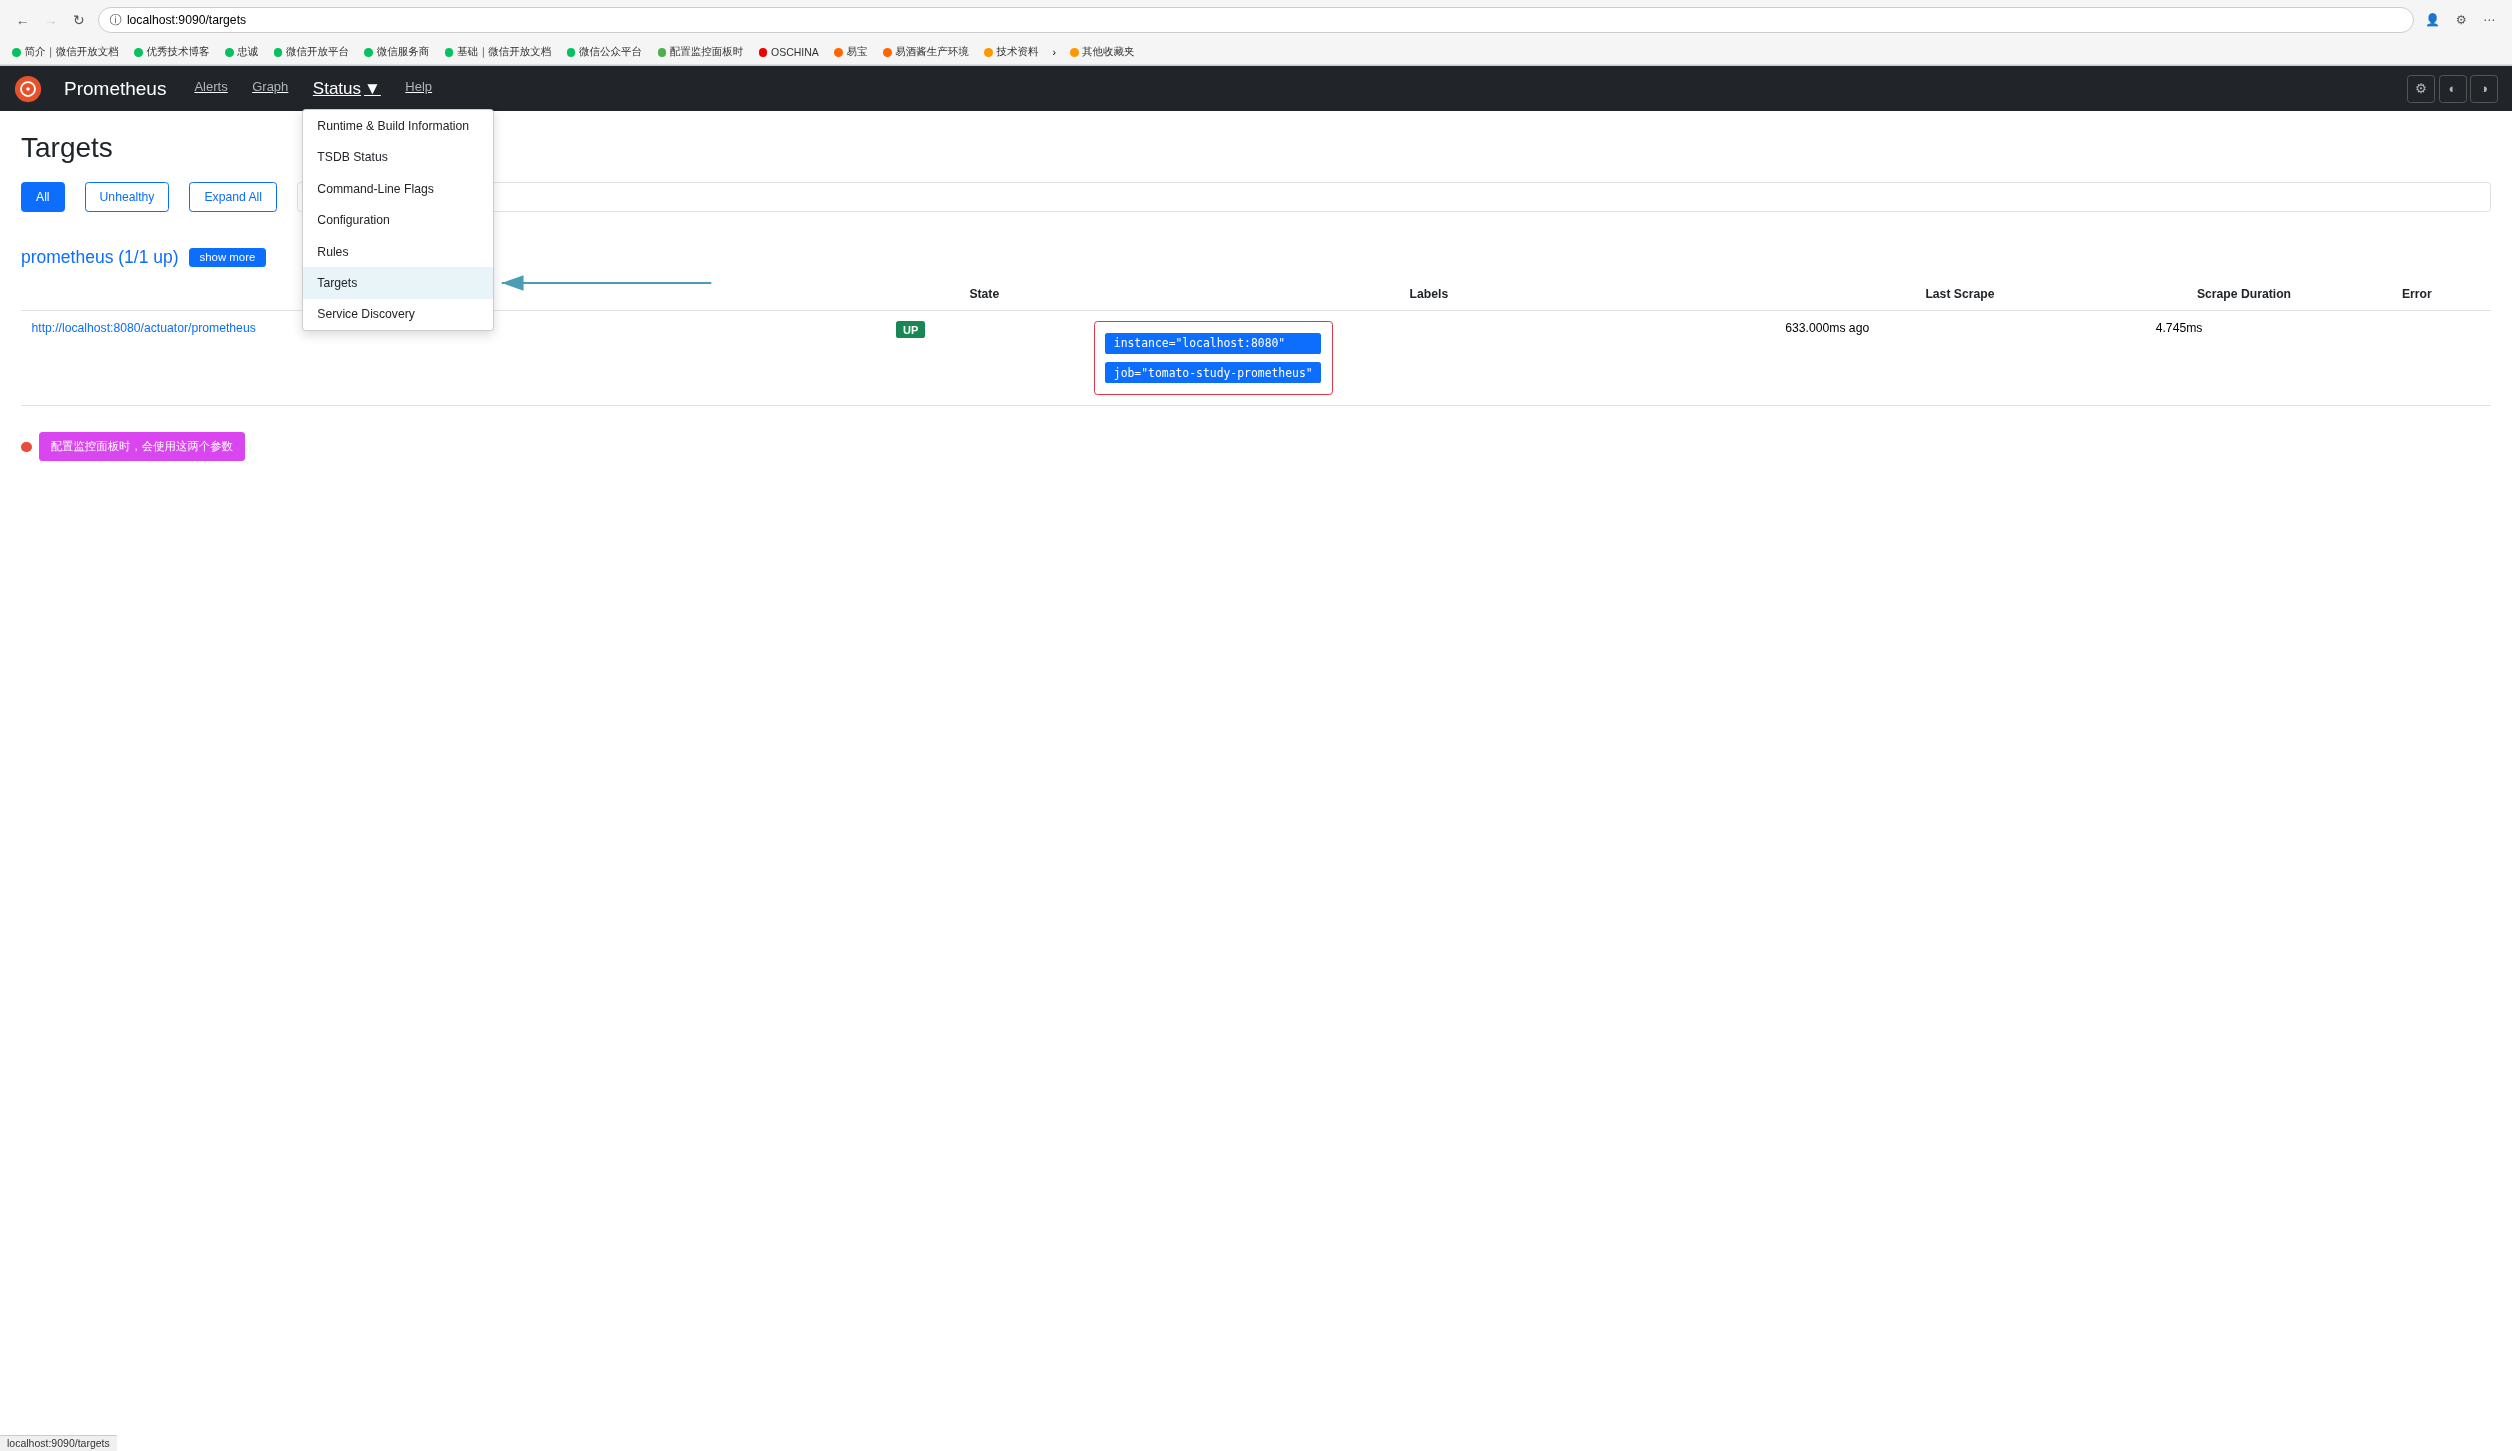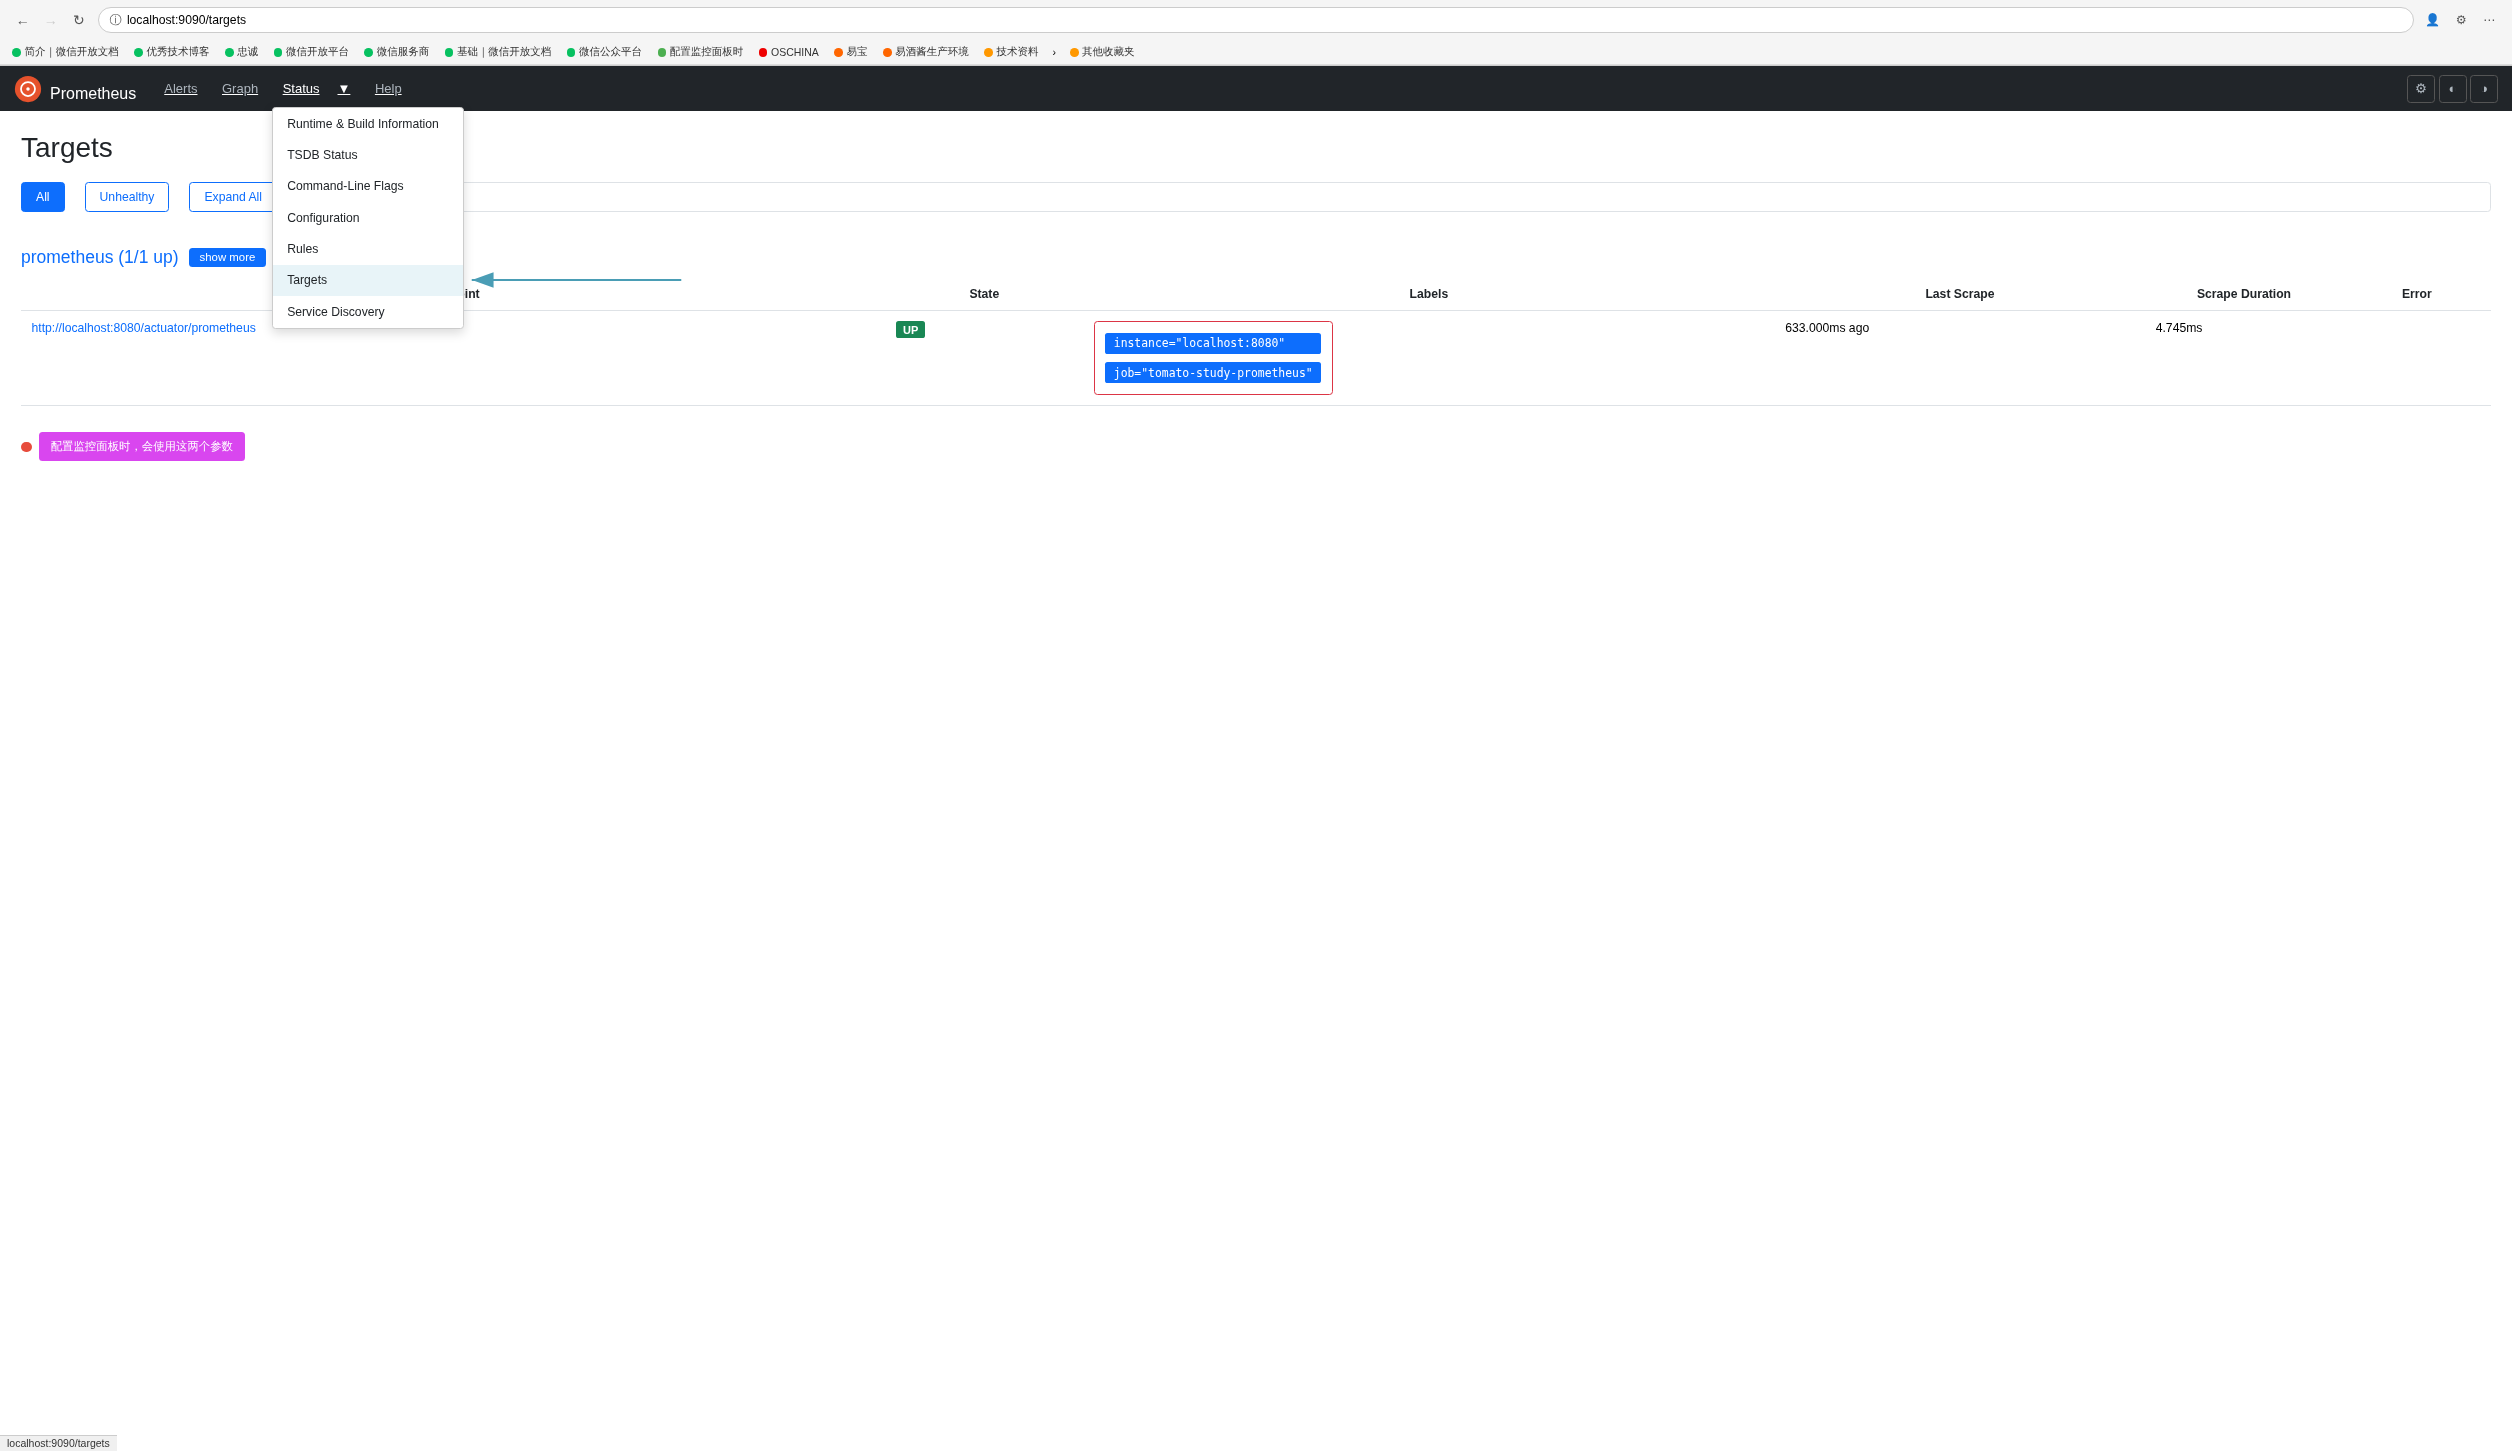--- a/index.html
+++ b/index.html
@@ -16,26 +16,26 @@
     .browser-actions { display: flex; gap: 3.5px; }
     .browser-action-btn { width: 24.5px; height: 24.5px; display: flex; align-items: center; justify-content: center; cursor: pointer; color: #555; font-size: 12.2px; }
 
     
     .bookmarks-bar { display: flex; align-items: center; padding: 3.5px 7px; gap: 5.2px; background: #f5f5f5; border-bottom: 0.9px solid #ddd; font-size: 10.5px; overflow: hidden; }
     .bookmark-item { display: flex; align-items: center; gap: 3.5px; padding: 1.7px 5.2px; border-radius: 3.5px; cursor: pointer; white-space: nowrap; color: #333; }
     .bookmark-dot { width: 8.7px; height: 8.7px; border-radius: 50%; flex-shrink: 0; }
 
     
     .prom-navbar { background: #212529; color: #fff; display: flex; align-items: center; padding: 0 14px; height: 45px; gap: 17.5px; }
-    .prom-logo { display: flex; align-items: flex-end; gap: 8px; text-decoration: none; color: #fff; font-size: 16px; font-weight: 500; }
+    .prom-logo { display: flex; align-items: center; gap: 22px; text-decoration: none; color: #fff; font-size: 19px; font-weight: 500; }
     .prom-logo-icon { width: 28px; height: 28px; }
     .prom-nav-links { display: flex; gap: 3.5px; text-decoration: underline; }
     .prom-nav-link { color: #adb5bd; text-decoration: none; padding: 7px 10.5px; border-radius: 3.5px; cursor: pointer; font-size: 13px; }
     .prom-nav-dropdown { position: relative; }
-    .prom-nav-dropdown-toggle { color: #adb5bd; padding: 7px 10.5px; border-radius: 3.5px; cursor: pointer; font-size: 13px; display: flex; align-items: center; gap: 18px; }
+    .prom-nav-dropdown-toggle { color: #adb5bd; padding: 7px 10.5px; border-radius: 3.5px; cursor: pointer; font-size: 17px; display: flex; align-items: center; gap: 3px; }
     .prom-navbar-right { margin-left: auto; display: flex; gap: 3.5px; }
     .prom-theme-btn { width: 28px; height: 28px; border-radius: 3.5px; border: 0.9px solid #555; background: transparent; color: #adb5bd; cursor: pointer; display: flex; align-items: center; justify-content: center; }
 
     
     .dropdown-menu { position: absolute; top: 100%; left: 0; background: #fff; border: 0.9px solid #ccc; border-radius: 3.5px; box-shadow: 0 3.5px 10.5px rgba(0,0,0,0.15); min-width: 192px; z-index: 1000; margin-top: 3.5px; }
     .dropdown-item { display: block; padding: 8.7px 14px; color: #212529; text-decoration: none; cursor: pointer; font-size: 12.2px; }
     .dropdown-item.highlighted { background: #e8f4f8; }
 
     
     .page-content { padding: 21px 21px; }

